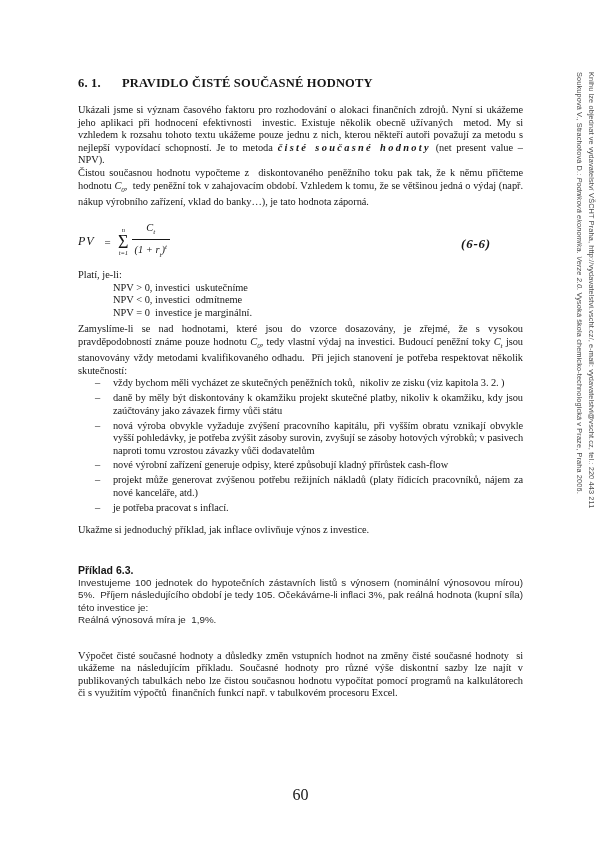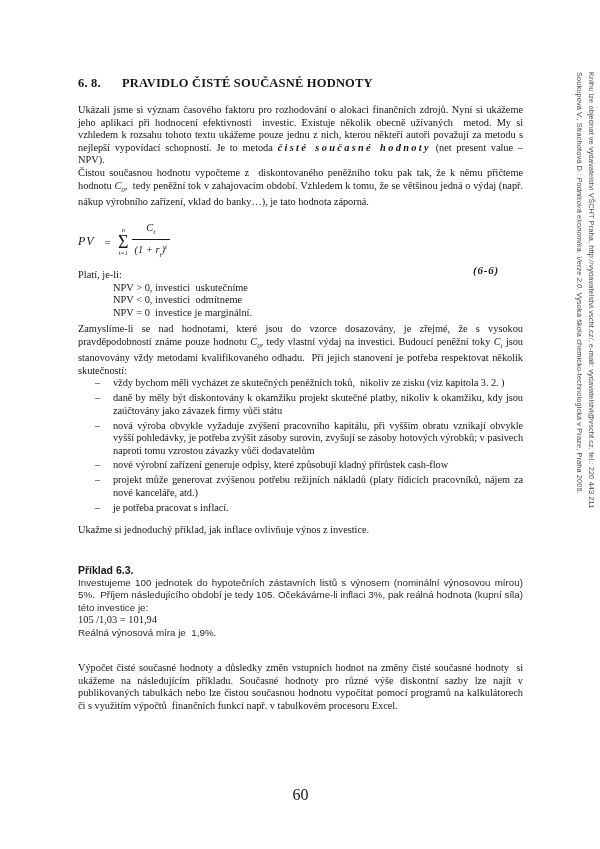--- a/index.html
+++ b/index.html
@@ -51,22 +51,22 @@
   .f-lhs { font-size: 12px; letter-spacing: 1px; }
   .f-eq { font-size: 11px; margin: 0 7px 0 9px; }
   .sigma-block { display: inline-flex; flex-direction: column; align-items: center; line-height: 1; }
   .sigma-top { font-size: 6.5px; }
   .sigma-sym { font-size: 18px; font-style: normal; line-height: 0.9; }
   .sigma-bot { font-size: 6.5px; }
   .fraction { display: inline-flex; flex-direction: column; align-items: center; margin-left: 3px; }
   .fr-num { font-size: 10.4px; line-height: 12px; padding-bottom: 1px; }
   .fr-den { font-size: 10.4px; line-height: 13px; border-top: 0.9px solid #161616; padding: 1px 3px 0 3px; }
   .eq-no {
-    position: absolute; right: 24px; top: 13px;
-    font-size: 11px; font-weight: bold; font-style: italic; letter-spacing: 0.8px; margin-top: 28px;
+    position: absolute; right: 32px; top: 13px;
+    font-size: 13px; font-weight: bold; font-style: italic; letter-spacing: 0.8px;
   }
 
   
   .conditions { margin-bottom: 3px; font-size: 10.4px; line-height: 12.8px; margin-top: 8px; }
   .cond-items { padding-left: 35px; }
   .cond-items div { white-space: pre-wrap; }
 
   .p3 { }
 
   
@@ -110,21 +110,21 @@
     letter-spacing: 0.1px;
   }
   .margin-citation .ital { font-style: italic; }
 </style>
 </head>
 <body>
 
 <div class="content">
 
   <div class="heading">
-    <span class="num">6. 8.</span>
+    <span class="num">6. 1.</span>
     <span>PRAVIDLO ČISTÉ SOUČASNÉ HODNOTY</span>
   </div>
 
   <div class="para p1"><span>Ukázali jsme si význam časového faktoru pro rozhodování o alokaci finančních zdrojů. Nyní si ukážeme jeho aplikaci při hodnocení efektivnosti  investic. Existuje několik obecně užívaných  metod. My si vzhledem k rozsahu tohoto textu ukážeme pouze jednu z nich, kterou někteří autoři považují za metodu s nejlepší vypovídací schopností. Je to metoda </span><span class="emph">čisté současné hodnoty</span><span> (net present value – NPV).</span></div>
 
   <div class="para p2"><span>Čistou současnou hodnotu vypočteme z  diskontovaného peněžního toku pak tak, že k němu přičteme hodnotu </span><span class="mathvar"><span>C</span><sub class="mv">0</sub></span><span>,  tedy peněžní tok v zahajovacím období. Vzhledem k tomu, že se většinou jedná o výdaj (např. nákup výrobního zařízení, vklad do banky…), je tato hodnota záporná.</span></div>
 
   <div class="formula">
     <span class="f-lhs mathvar">PV</span>
     <span class="f-eq">=</span>
@@ -176,21 +176,20 @@
       <span class="marker">–</span>
       <span class="btext">je potřeba pracovat s inflací.</span>
     </div>
   </div>
 
   <div class="para p4">Ukažme si jednoduchý příklad, jak inflace ovlivňuje výnos z investice.</div>
 
   <div class="example">
     <div class="example-heading">Příklad 6.3.</div>
     <div class="example-body">Investujeme 100 jednotek do hypotečních zástavních listů s výnosem (nominální výnosovou mírou) 5%.  Příjem následujícího období je tedy 105. Očekáváme-li inflaci 3%, pak reálná hodnota (kupní síla) této investice je:</div>
-    <div class="example-calc">105 /1,03 = 101,94</div>
     <div class="example-result">Reálná výnosová míra je  1,9%.</div>
   </div>
 
   <div class="para p5">Výpočet čisté současné hodnoty a důsledky změn vstupních hodnot na změny čisté současné hodnoty  si ukážeme na následujícím příkladu. Současné hodnoty pro různé výše diskontní sazby lze najít v publikovaných tabulkách nebo lze čistou současnou hodnotu vypočítat pomocí programů na kalkulátorech či s využitím výpočtů  finančních funkcí např. v tabulkovém procesoru Excel.</div>
 
 </div>
 
 <div class="footer">
   <span>60</span>
 </div>

